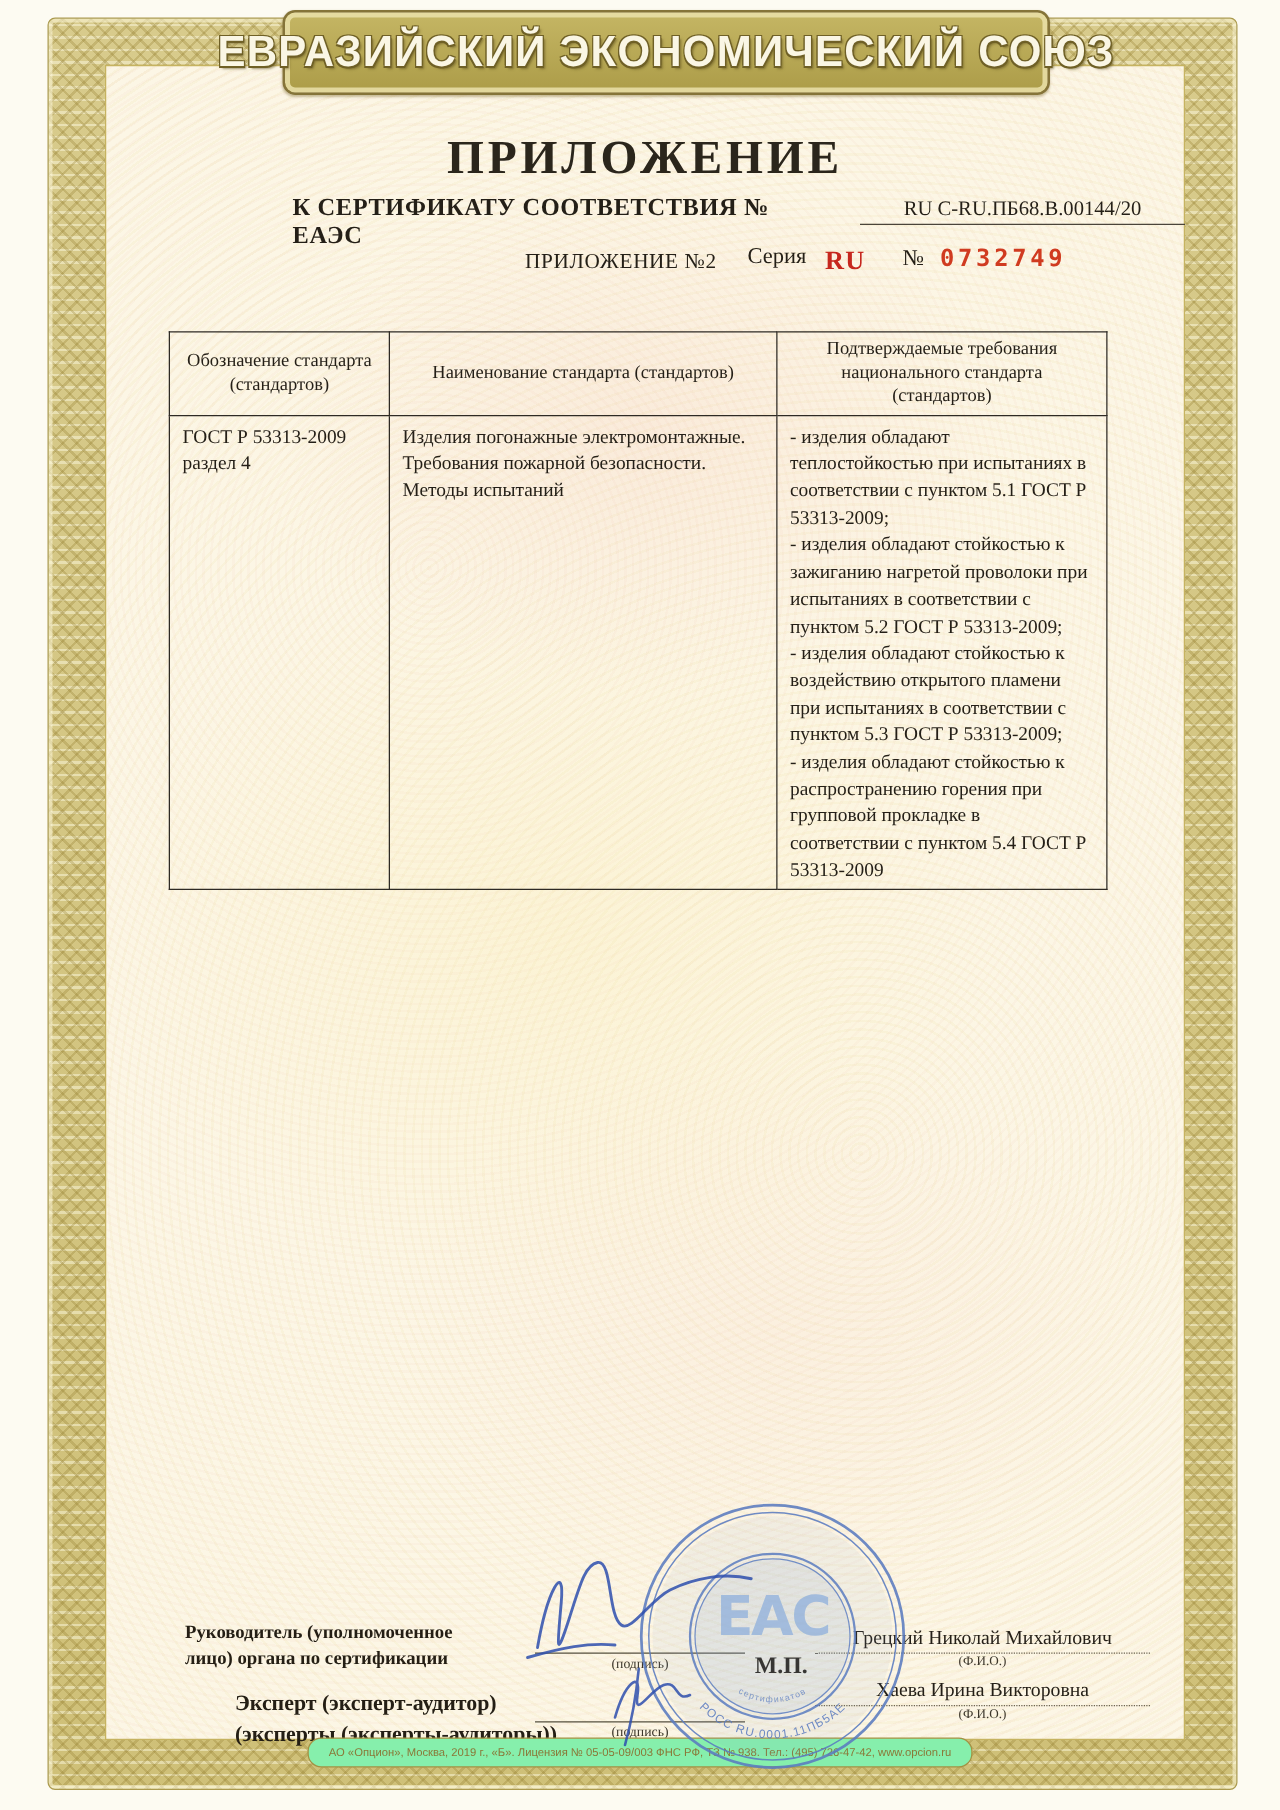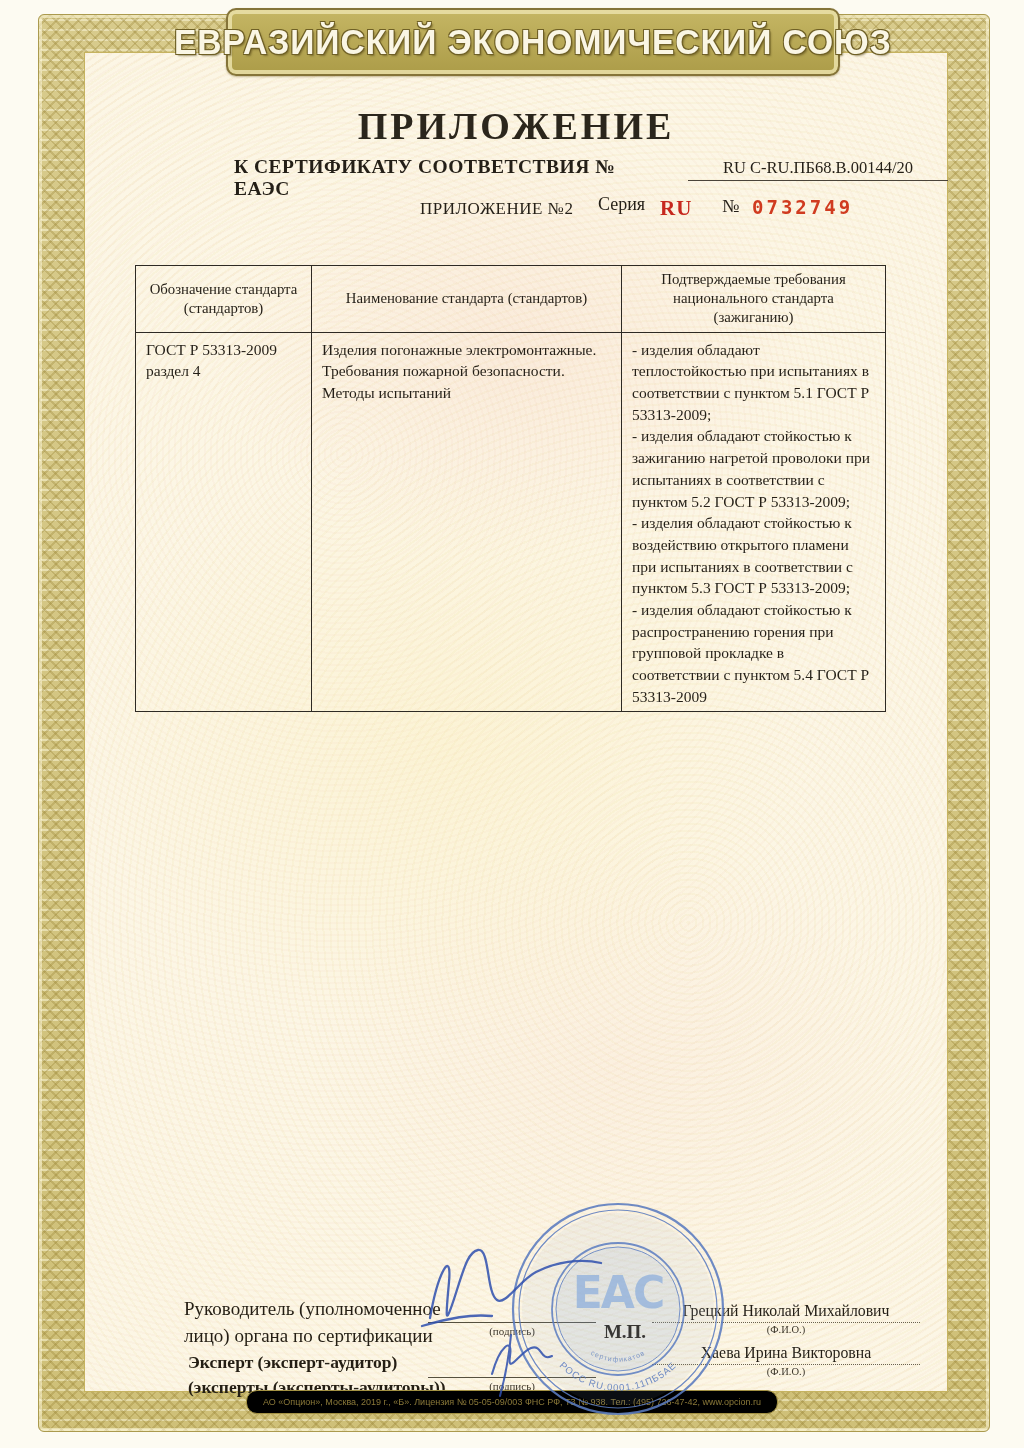--- a/index.html
+++ b/index.html
@@ -61,40 +61,40 @@
   .std-table{position:absolute;top:213px;left:51px;width:750px;height:375px;
     border-collapse:collapse;table-layout:fixed;}
   .std-table th,.std-table td{border:1.6px solid #2e2a24;padding:4px 10px;
     font-weight:normal;box-sizing:border-box;}
   .std-table th{font-size:14.8px;text-align:center;vertical-align:middle;line-height:1.3;height:56px;}
   .std-table td{font-size:15.5px;vertical-align:top;text-align:left;line-height:1.4;padding-top:6px;margin-top:28px;}
   .col-1{width:176px;}.col-2{width:310px;}.col-3{width:264px;}
   .preline{white-space:pre-line;}
 
   
-  .sig-label-head{position:absolute;left:64px;top:1244px;width:310px;font-size:19px;
-    font-weight:normal;line-height:1.4;color:#241e14;margin-left:36px;}
+  .sig-label-head{position:absolute;left:64px;top:1244px;width:310px;font-size:15px;
+    font-weight:bold;line-height:1.4;color:#241e14;}
   .sig-label-expert{position:absolute;left:64px;top:1298px;width:330px;font-size:17.5px;
     font-weight:bold;line-height:1.4;color:#241e14;margin-left:40px;}
   .sig-line{position:absolute;left:344px;width:168px;border-bottom:1.4px solid #55503f;
     text-align:center;}
   .sig-line-1{top:1248px;height:22px;}
   .sig-line-2{top:1303px;height:22px;}
   .sig-caption{position:absolute;left:344px;width:168px;text-align:center;font-size:11px;color:#3c362a;}
   .sig-caption-1{top:1273px;}
   .sig-caption-2{top:1328px;}
   .name-block{position:absolute;left:568px;width:268px;text-align:center;}
   .name-block-1{top:1250px;}
   .name-block-2{top:1292px;}
   .person-name{font-size:15.8px;border-bottom:1.3px dotted #6b6350;padding-bottom:2px;}
   .fio-caption{font-size:10.5px;color:#3c362a;padding-top:1px;}
 
   
   .footer-pill{position:absolute;left:50%;transform:translateX(-50%);top:1390px;z-index:6;
-    background:#000000;border:1px solid #a39143;border-radius:11px;height:22px;
+    background:#86efac;border:1px solid #a39143;border-radius:11px;height:22px;
     display:flex;align-items:center;padding:0 16px;}
   .footer-pill span{font-family:"Liberation Sans",sans-serif;font-size:9px;color:#8a7838;white-space:nowrap;}
 
   .stamp-svg{position:absolute;left:505px;top:1196px;z-index:7;opacity:.88;}
   .sig-svg{position:absolute;left:0;top:0;z-index:7;pointer-events:none;}
 </style>
 </head>
 <body>
 
 <div class="page">
@@ -127,21 +127,21 @@
     <table class="std-table">
       <colgroup>
           <col class="col-1">
           <col class="col-2">
           <col class="col-3">
         </colgroup>
       <thead>
         <tr>
           <th>Обозначение стандарта (стандартов)</th>
           <th>Наименование стандарта (стандартов)</th>
-          <th>Подтверждаемые требования национального стандарта (зажиганию)</th>
+          <th>Подтверждаемые требования национального стандарта (стандартов)</th>
         </tr>
       </thead>
       <tbody>
         <tr>
           <td class="preline">ГОСТ Р 53313-2009
 раздел 4</td>
           <td>Изделия погонажные электромонтажные. Требования пожарной безопасности. Методы испытаний</td>
           <td class="preline">- изделия обладают теплостойкостью при испытаниях в соответствии с пунктом 5.1 ГОСТ Р 53313-2009;
 - изделия обладают стойкостью к зажиганию нагретой проволоки при испытаниях в соответствии с пунктом 5.2 ГОСТ Р 53313-2009;
 - изделия обладают стойкостью к воздействию открытого пламени при испытаниях в соответствии с пунктом 5.3 ГОСТ Р 53313-2009;

